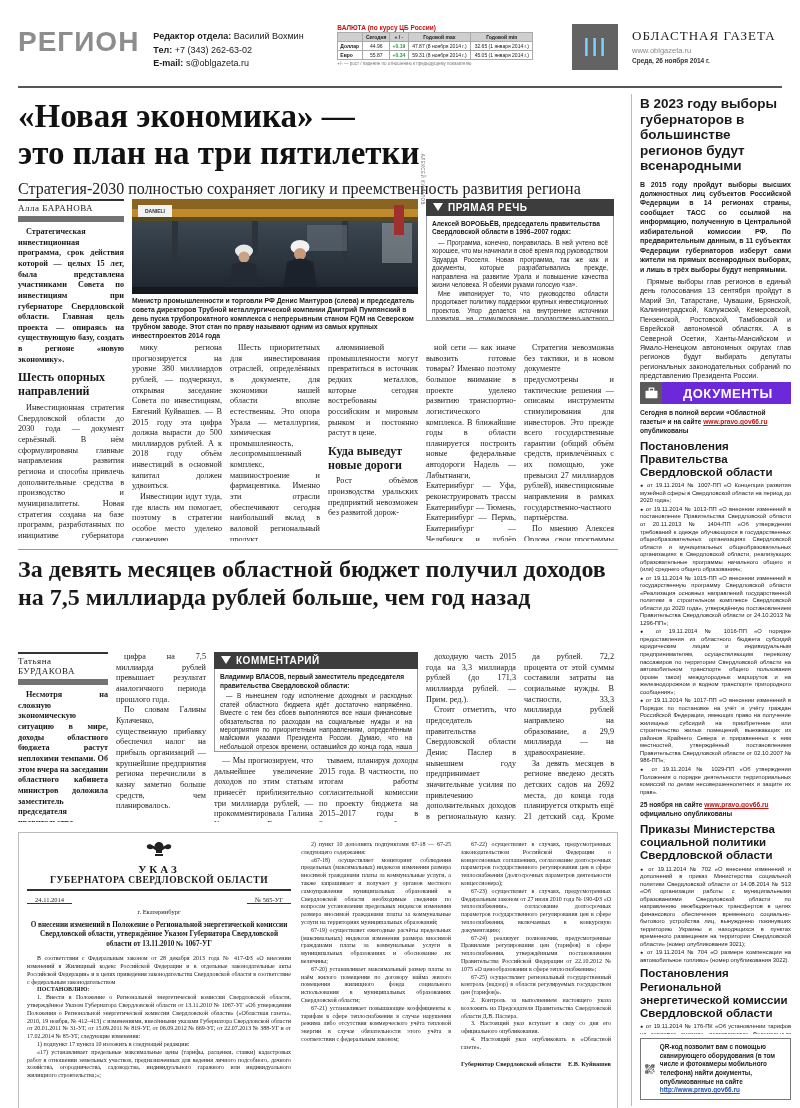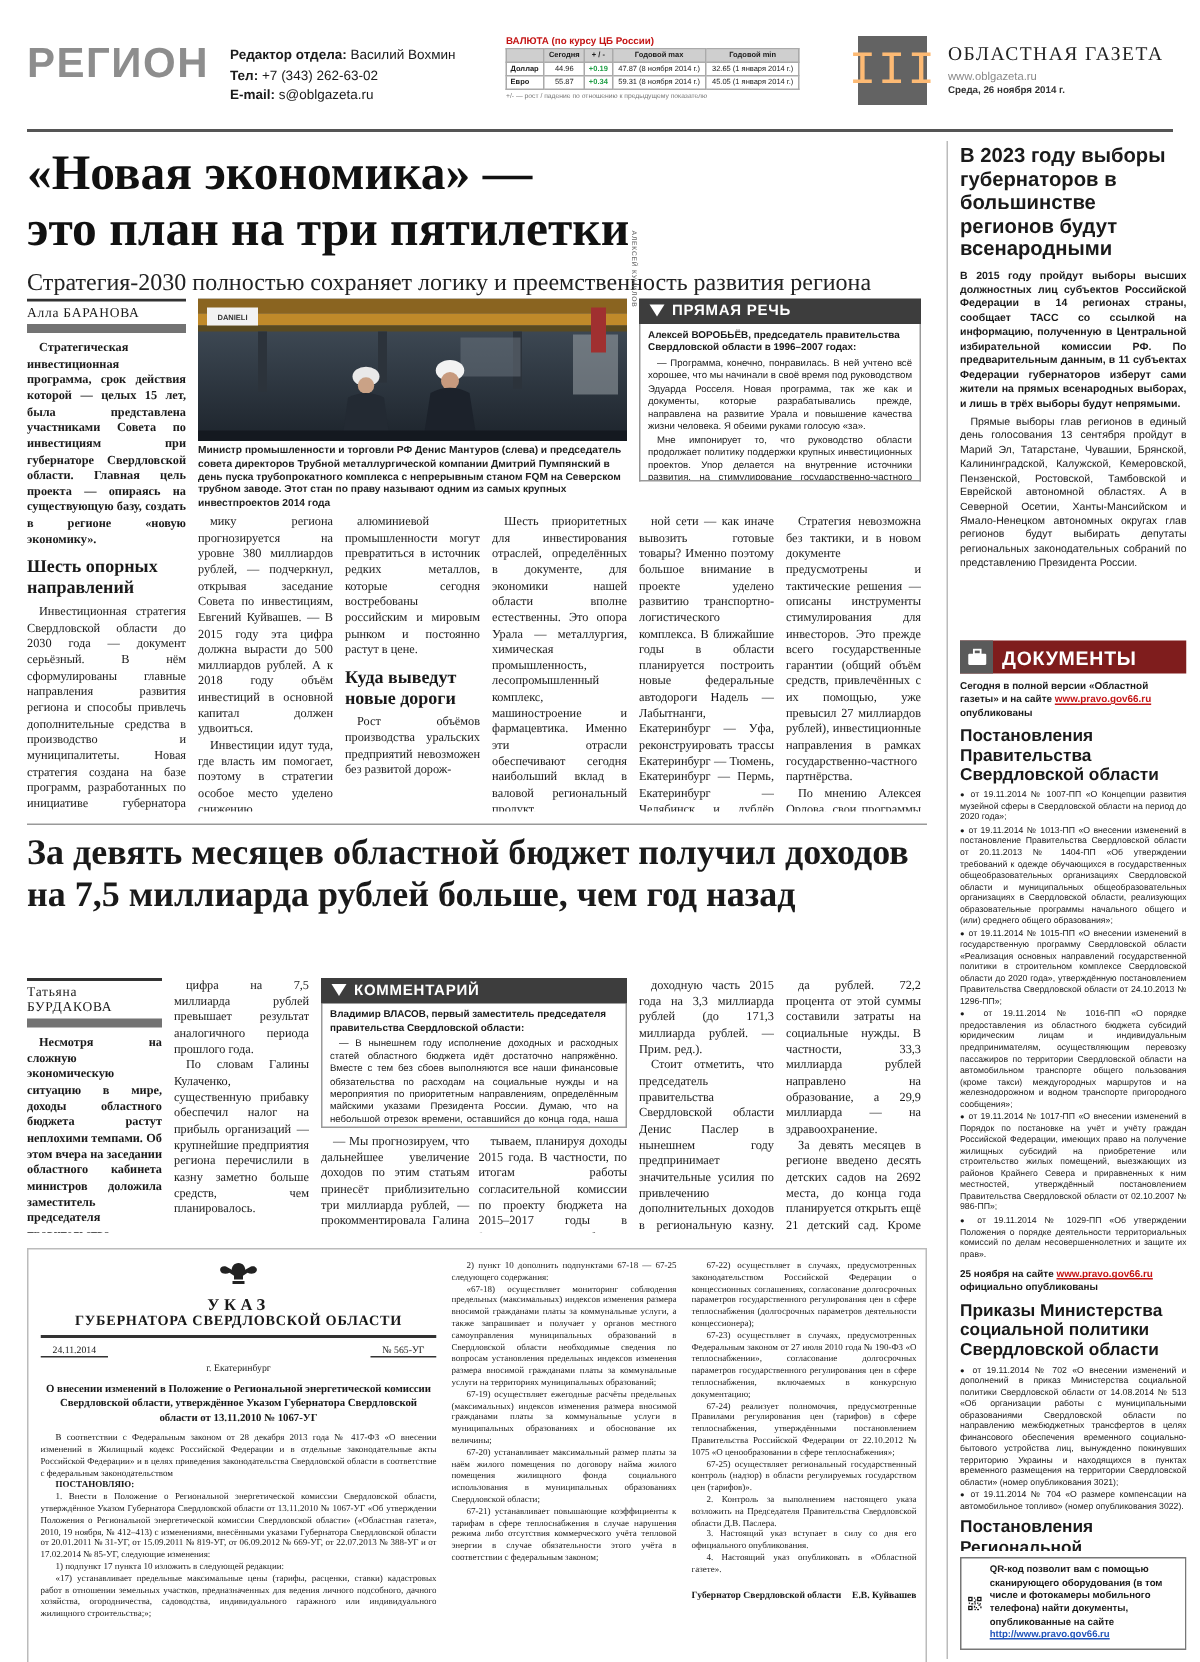--- a/index.html
+++ b/index.html
@@ -14,21 +14,21 @@
   .editor b{font-weight:bold;}
   .currency{width:196px;margin-top:0;}
   .cur-title{color:#c41414;font-size:6.5px;font-weight:bold;margin-bottom:1px;}
   table.cur{border-collapse:collapse;width:100%;}
   table.cur th,table.cur td{border:1px solid #aaa;font-size:5px;padding:1px 2px;text-align:center;line-height:1.2;}
   table.cur th{background:#cfcfcf;font-weight:bold;}
   table.cur td.nm{font-weight:bold;text-align:left;}
   .delta{color:#1f9e45;font-weight:bold;}
   .cur-note{font-size:4.5px;color:#777;margin-top:1px;}
   .pagebox{width:46px;height:46px;background:#636363;display:flex;align-items:center;justify-content:center;margin-left:auto;}
-  .roman{color:#fdba74;font-family:Liberation Mono, monospace;font-size:31px;letter-spacing:1px;}
+  .roman{color:#7dd3fc;font-family:Liberation Sans, sans-serif;font-size:26px;letter-spacing:1px;}
   .paper{width:150px;margin-top:4px;}
   .paper-name{font-family:"Liberation Serif",serif;font-size:13px;letter-spacing:1px;color:#222;}
   .paper-site{font-size:7.5px;color:#888;margin:2px 0;}
   .paper-date{font-size:6.5px;font-weight:bold;color:#333;}
   .headrule{border-bottom:2px solid #555;margin:4px 0 6px 0;}
   
   .bodygrid{display:flex;gap:13px;height:1012px;}
   main{width:600px;flex:none;}
   aside{width:151px;flex:none;border-left:1px solid #bbb;padding-left:8px;
         display:flex;flex-direction:column;overflow:hidden;}
@@ -79,21 +79,21 @@
   .ukz-place{text-align:center;font-family:"Liberation Serif",serif;font-size:6.5px;margin:4px 0 6px 0;}
   .ukz-title{font-family:"Liberation Serif",serif;font-weight:bold;font-size:7.2px;text-align:center;line-height:1.3;margin-bottom:6px;}
   .ukz p{font-family:"Liberation Serif",serif;font-size:6px;line-height:1.3;text-align:justify;text-indent:10px;margin:0;}
   .ukz .bold{font-weight:bold;}
   .sig{display:flex;justify-content:space-between;font-family:"Liberation Serif",serif;font-size:6.4px;font-weight:bold;margin-top:8px;}
   
   .news-title{font-size:13.5px;font-weight:bold;line-height:1.15;margin:2px 0 6px 0;}
   .news-lead{font-size:7px;font-weight:bold;line-height:1.35;text-align:justify;margin:0 0 3px 0;}
   .news p.np{font-size:7px;line-height:1.35;text-align:justify;text-indent:7px;margin:0;}
   .news{height:288px;overflow:hidden;flex:none;}
-  .docbar{display:flex;align-items:center;gap:6px;background:#7f1d1d;height:22px;flex:none;margin-top:45px;}
+  .docbar{display:flex;align-items:center;gap:21px;background:#6d28d9;height:22px;flex:none;}
   .docbar .ic{width:22px;height:22px;background:#5a5a5a;display:flex;align-items:center;justify-content:center;flex:none;}
   .docbar .lbl{color:#fff;font-weight:bold;font-size:13px;letter-spacing:.5px;}
   .doc-intro{font-size:6.6px;font-weight:bold;line-height:1.35;margin:5px 0 4px 0;}
   .rlink{color:#c41414;text-decoration:underline;}
   .blink{color:#2255bb;text-decoration:underline;}
   .doc-sec{font-size:11.5px;font-weight:bold;line-height:1.15;margin:3px 0 3px 0;}
   .doc-list{flex:none;}
   .doc-list p{font-size:5.8px;line-height:1.3;text-align:justify;margin:0 0 1px 0;}
   .doc-list p::before{content:"● ";font-size:5px;}
   .docs{flex:1;overflow:hidden;}
@@ -211,31 +211,31 @@
                   <p>Мне импонирует то, что руководство области продолжает политику поддержки крупных инвестиционных проектов. Упор делается на внутренние источники развития, на стимулирование государственно-частного партнёрства. То, что задумывалось раньше — не забыто и не пропало. Если сегодня Свердловская область — в десятке регионов по инвестициям, то руководство области ставит амбициозную задачу войти в первую пятёрку, а ещё лучше — в тройку.</p>
                 </div>
             </div>
           </div>
 
           <div class="tcol txt">
               <p>мику региона прогнозируется на уровне 380 миллиардов рублей, — подчеркнул, открывая заседание Совета по инвестициям, Евгений Куйвашев. — В 2015 году эта цифра должна вырасти до 500 миллиардов рублей. А к 2018 году объём инвестиций в основной капитал должен удвоиться.</p>
               <p>Инвестиции идут туда, где власть им помогает, поэтому в стратегии особое место уделено снижению административных барьеров и развитию государственно-частного партнёрства.</p>
             </div>
           <div class="tcol txt">
+              <p>Шесть приоритетных для инвестирования отраслей, определённых в документе, для экономики нашей области вполне естественны. Это опора Урала — металлургия, химическая промышленность, лесопромышленный комплекс, машиностроение и фармацевтика. Именно эти отрасли обеспечивают сегодня наибольший вклад в валовой региональный продукт.</p>
+            </div>
+          <div class="tcol txt">
             <div>
                 <p>алюминиевой промышленности могут превратиться в источник редких металлов, которые сегодня востребованы российским и мировым рынком и постоянно растут в цене.</p>
               </div>
             <h3 class="subhead">Куда выведут новые дороги</h3>
             <div>
                 <p>Рост объёмов производства уральских предприятий невозможен без развитой дорож-</p>
               </div>
           </div>
-          <div class="tcol txt">
-              <p>Шесть приоритетных для инвестирования отраслей, определённых в документе, для экономики нашей области вполне естественны. Это опора Урала — металлургия, химическая промышленность, лесопромышленный комплекс, машиностроение и фармацевтика. Именно эти отрасли обеспечивают сегодня наибольший вклад в валовой региональный продукт.</p>
-            </div>
           <div class="tcol txt">
               <p>ной сети — как иначе вывозить готовые товары? Именно поэтому большое внимание в проекте уделено развитию транспортно-логистического комплекса. В ближайшие годы в области планируется построить новые федеральные автодороги Надель — Лабытнанги, Екатеринбург — Уфа, реконструировать трассы Екатеринбург — Тюмень, Екатеринбург — Пермь, Екатеринбург — Челябинск и дублёр Сибирского тракта ещё 2007–2009 годов.</p>
             </div>
           <div class="tcol txt">
               <p>Стратегия невозможна без тактики, и в новом документе предусмотрены и тактические решения — описаны инструменты стимулирования для инвесторов. Это прежде всего государственные гарантии (общий объём средств, привлечённых с их помощью, уже превысил 27 миллиардов рублей), инвестиционные направления в рамках государственно-частного партнёрства.</p>
               <p>По мнению Алексея Орлова, свои программы развития готовят Камышлов, Каменск-Уральский, Богданович, Ирбит, Тавда, Нижний Тагил, Серов, Ивдель и Екатеринбург.</p>
             </div>
         </div>
       </section>
 

